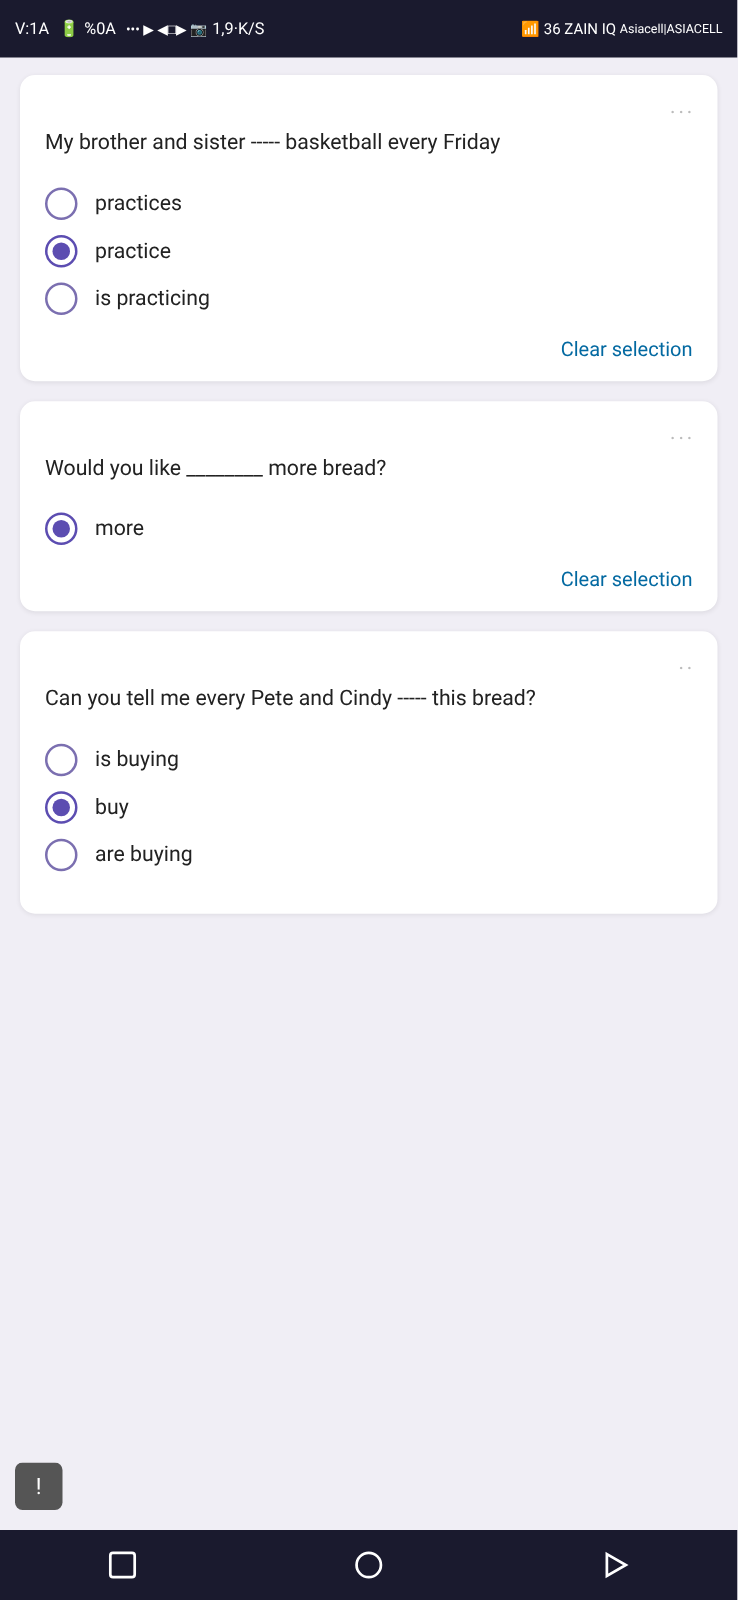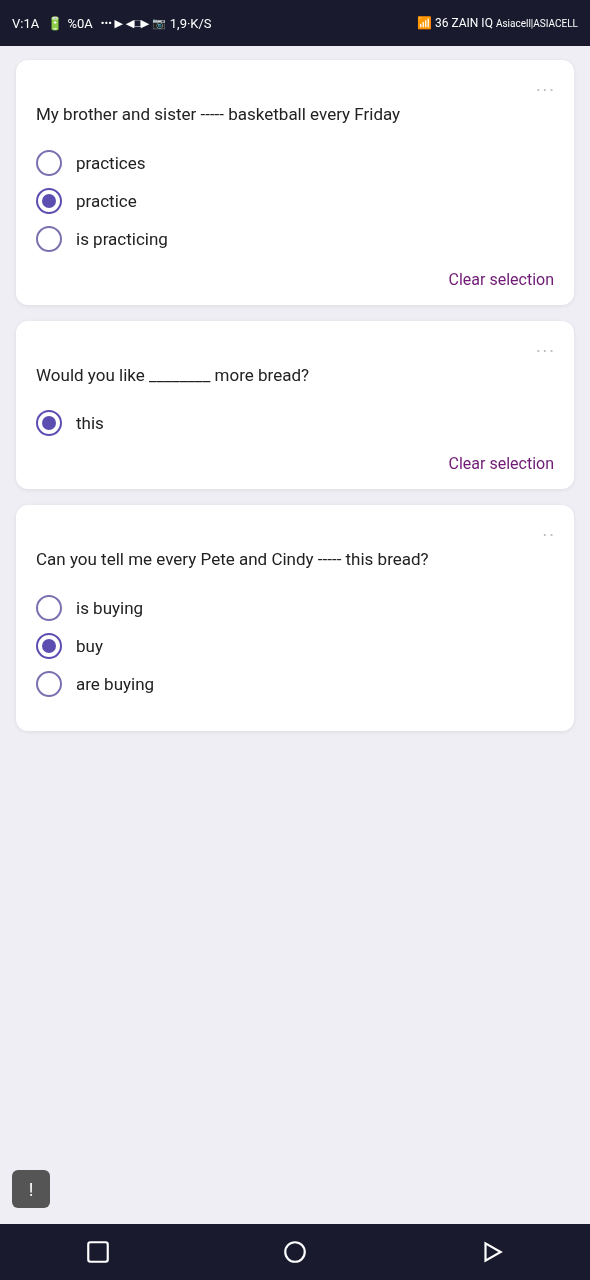--- a/index.html
+++ b/index.html
@@ -97,21 +97,21 @@
       display: block;
     }
 
     .option-label {
       font-size: 17px;
       color: #222;
     }
 
     .clear-selection {
       text-align: right;
-      color: #701a75;
+      color: #0369a1;
       font-size: 16px;
       cursor: pointer;
       margin-top: 4px;
     }
 
     
     .feedback-dots {
       position: absolute;
       top: 20px;
       right: 18px;
@@ -211,21 +211,21 @@
 
   <div class="question-card">
     <div class="feedback-dots">···</div>
     <div class="question-text">Would you like ________ more bread?</div>
     <div class="options-list">
 
       <div class="option-item">
         <div class="radio-outer selected">
           <div class="radio-inner"></div>
         </div>
-        <span class="option-label">this</span>
+        <span class="option-label">more</span>
       </div>
 
 
     </div>
     <div class="clear-selection">Clear selection</div>
   </div>
 
   <div class="question-card">
     <div class="feedback-dots">··</div>
     <div class="question-text">Can you tell me every Pete and Cindy ----- this bread?</div>

